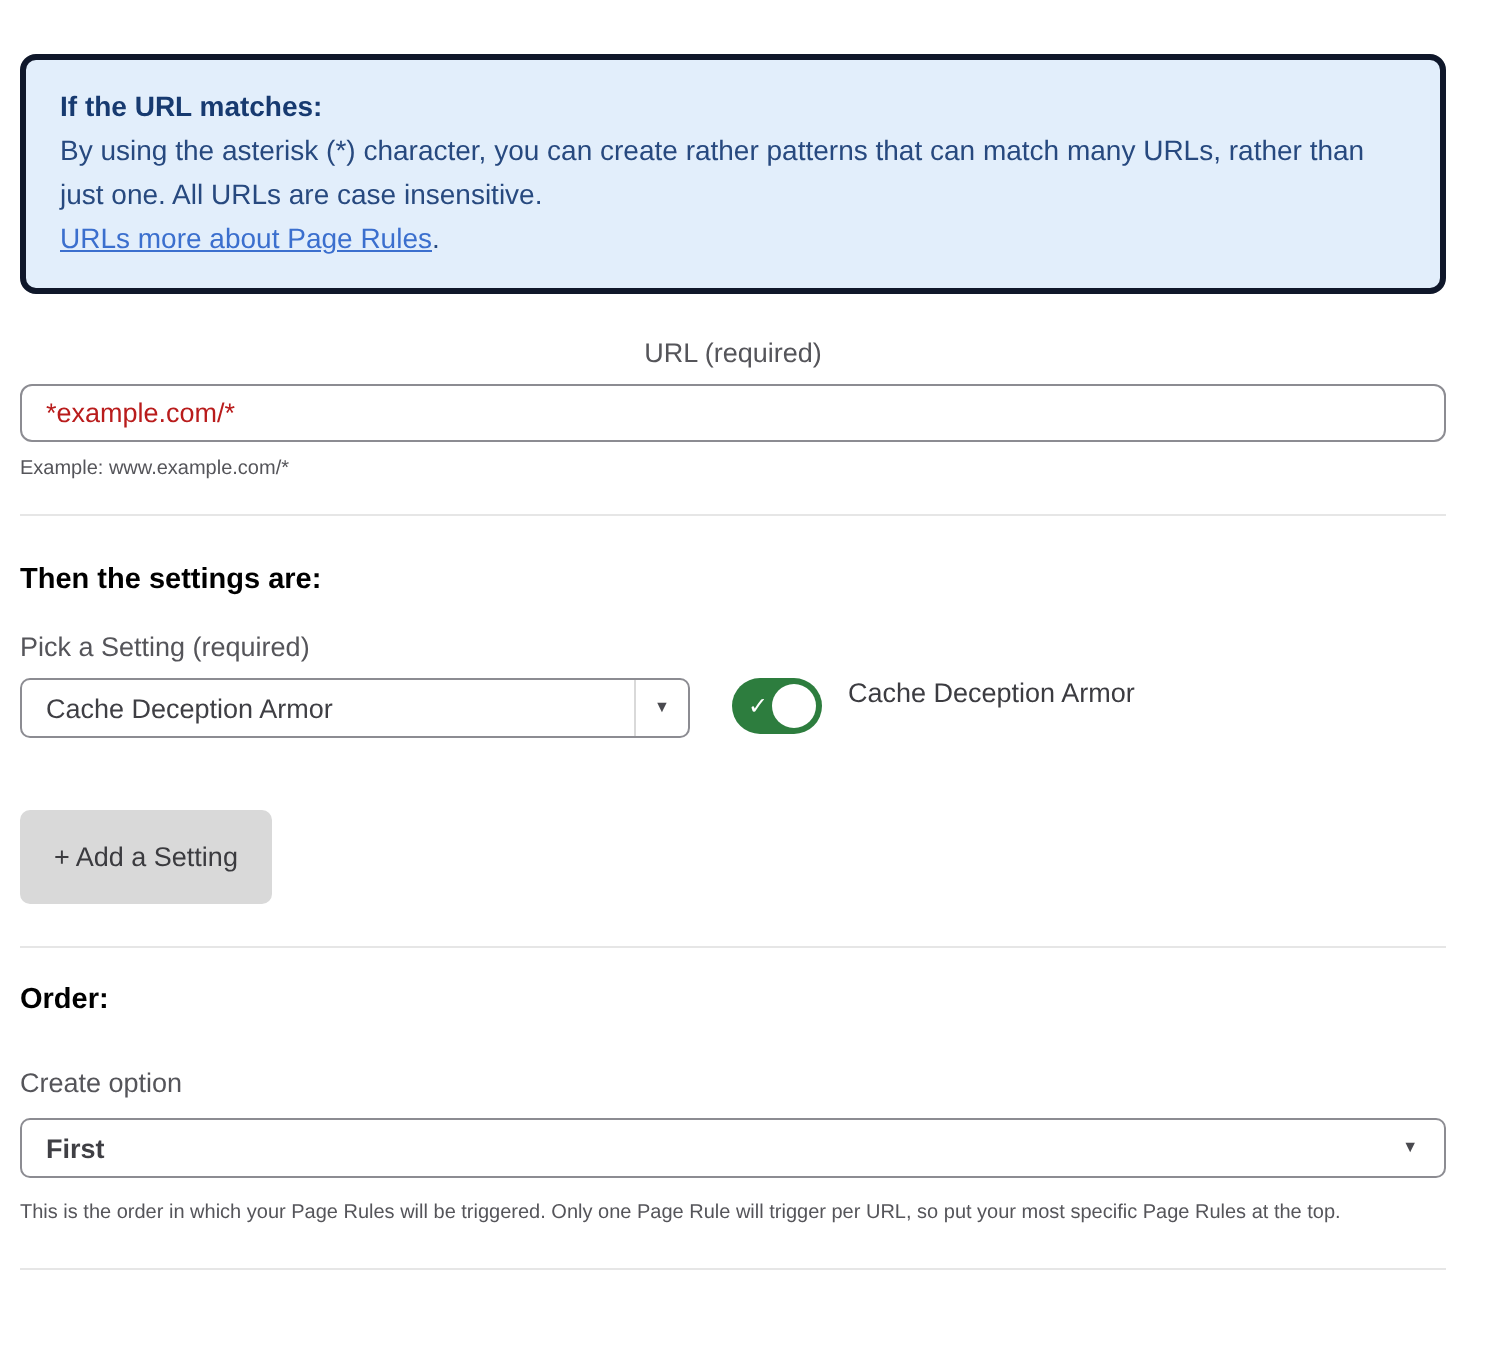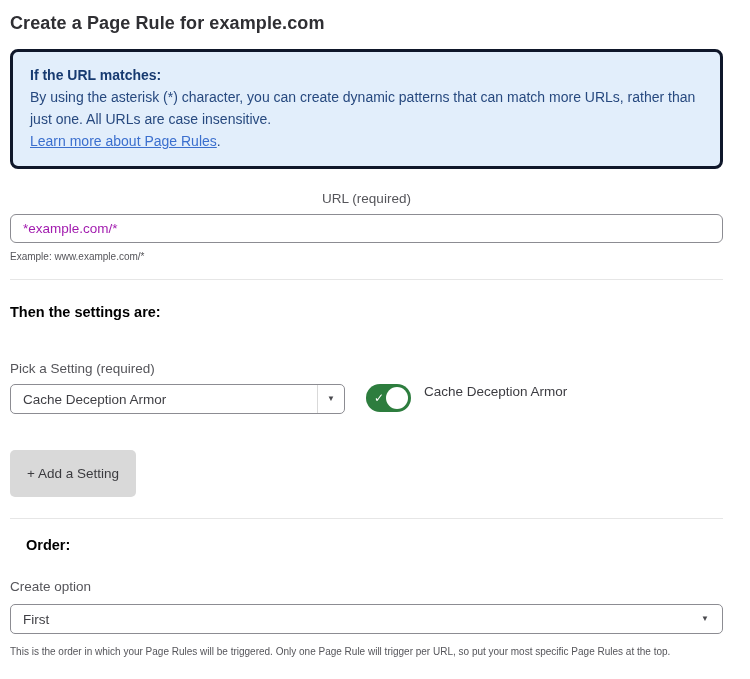--- a/index.html
+++ b/index.html
@@ -49,21 +49,21 @@
   .lbl-url { margin-top: 22px; text-align: center; }
 
   .text-input {
     margin-top: 7px;
     width: 100%;
     height: 29px;
     border: 1px solid #8c8c92;
     border-radius: 6px;
     padding: 0 12px;
     font-size: 13.5px;
-    color: #a21caf;
+    color: #b91c1c;
     font-family: "Liberation Sans", sans-serif;
     background: #fff;
     outline: none;
   }
   .helper-text {
     margin-top: 8px;
     font-size: 10px;
     color: #55555a;
   }
 
@@ -76,22 +76,22 @@
   .div-2 { margin-top: 21px; }
   .div-3 { margin-top: 18px; }
 
   .section-heading {
     font-size: 14.5px;
     font-weight: 700;
     color: #000000;
     line-height: 18px;
   }
   .h-settings { margin-top: 23px; }
-  .h-order { margin-top: 17px; margin-left: 16px; }
-  .lbl-pick { margin-top: 40px; }
+  .h-order { margin-top: 17px; }
+  .lbl-pick { margin-top: 17px; }
   .lbl-order { margin-top: 25px; }
 
   .setting-row {
     margin-top: 7px;
     display: flex;
   }
   .select-box {
     height: 30px;
     border: 1px solid #8c8c92;
     border-radius: 5px;
@@ -171,20 +171,21 @@
     cursor: pointer;
     line-height: 30px;
   }
   .btn-gray { background: #d9d9d9; color: #3b3b3f; }
   .btn-add { margin-top: 36px; height: 47px; line-height: 29px; }
 
   .order-select {
     margin-top: 9px;
     width: 100%;
     position: relative;
+    font-weight: bold;
   }
   .order-select .select-value { padding-right: 34px; }
   .order-caret {
     position: absolute;
     right: 13px;
     top: 50%;
     transform: translateY(-50%);
   }
 
   .order-help {
@@ -193,26 +194,25 @@
     line-height: 19px;
     color: #55555a;
     max-width: 713px;
   }
 </style>
 </head>
 <body>
 
 <div class="container">
 
-  <h1 class="page-title">Create a Page Rule for example.com</h1>
 
   <div class="info-box">
     <div class="info-heading">If the URL matches:</div>
-    <div class="info-body">By using the asterisk (*) character, you can create dynamic patterns that can match more URLs, rather than just one. All URLs are case insensitive.</div>
-    <div><a class="info-link">Learn more about Page Rules</a><span>.</span></div>
+    <div class="info-body">By using the asterisk (*) character, you can create rather patterns that can match many URLs, rather than just one. All URLs are case insensitive.</div>
+    <div><a class="info-link">URLs more about Page Rules</a><span>.</span></div>
   </div>
 
   <div class="field-label lbl-url">URL (required)</div>
   <input class="text-input" type="text" value="*example.com/*" style="">
   <div class="helper-text">Example: www.example.com/*</div>
 
   <hr class="divider div-1">
 
   <div class="section-heading h-settings">Then the settings are:</div>
 

